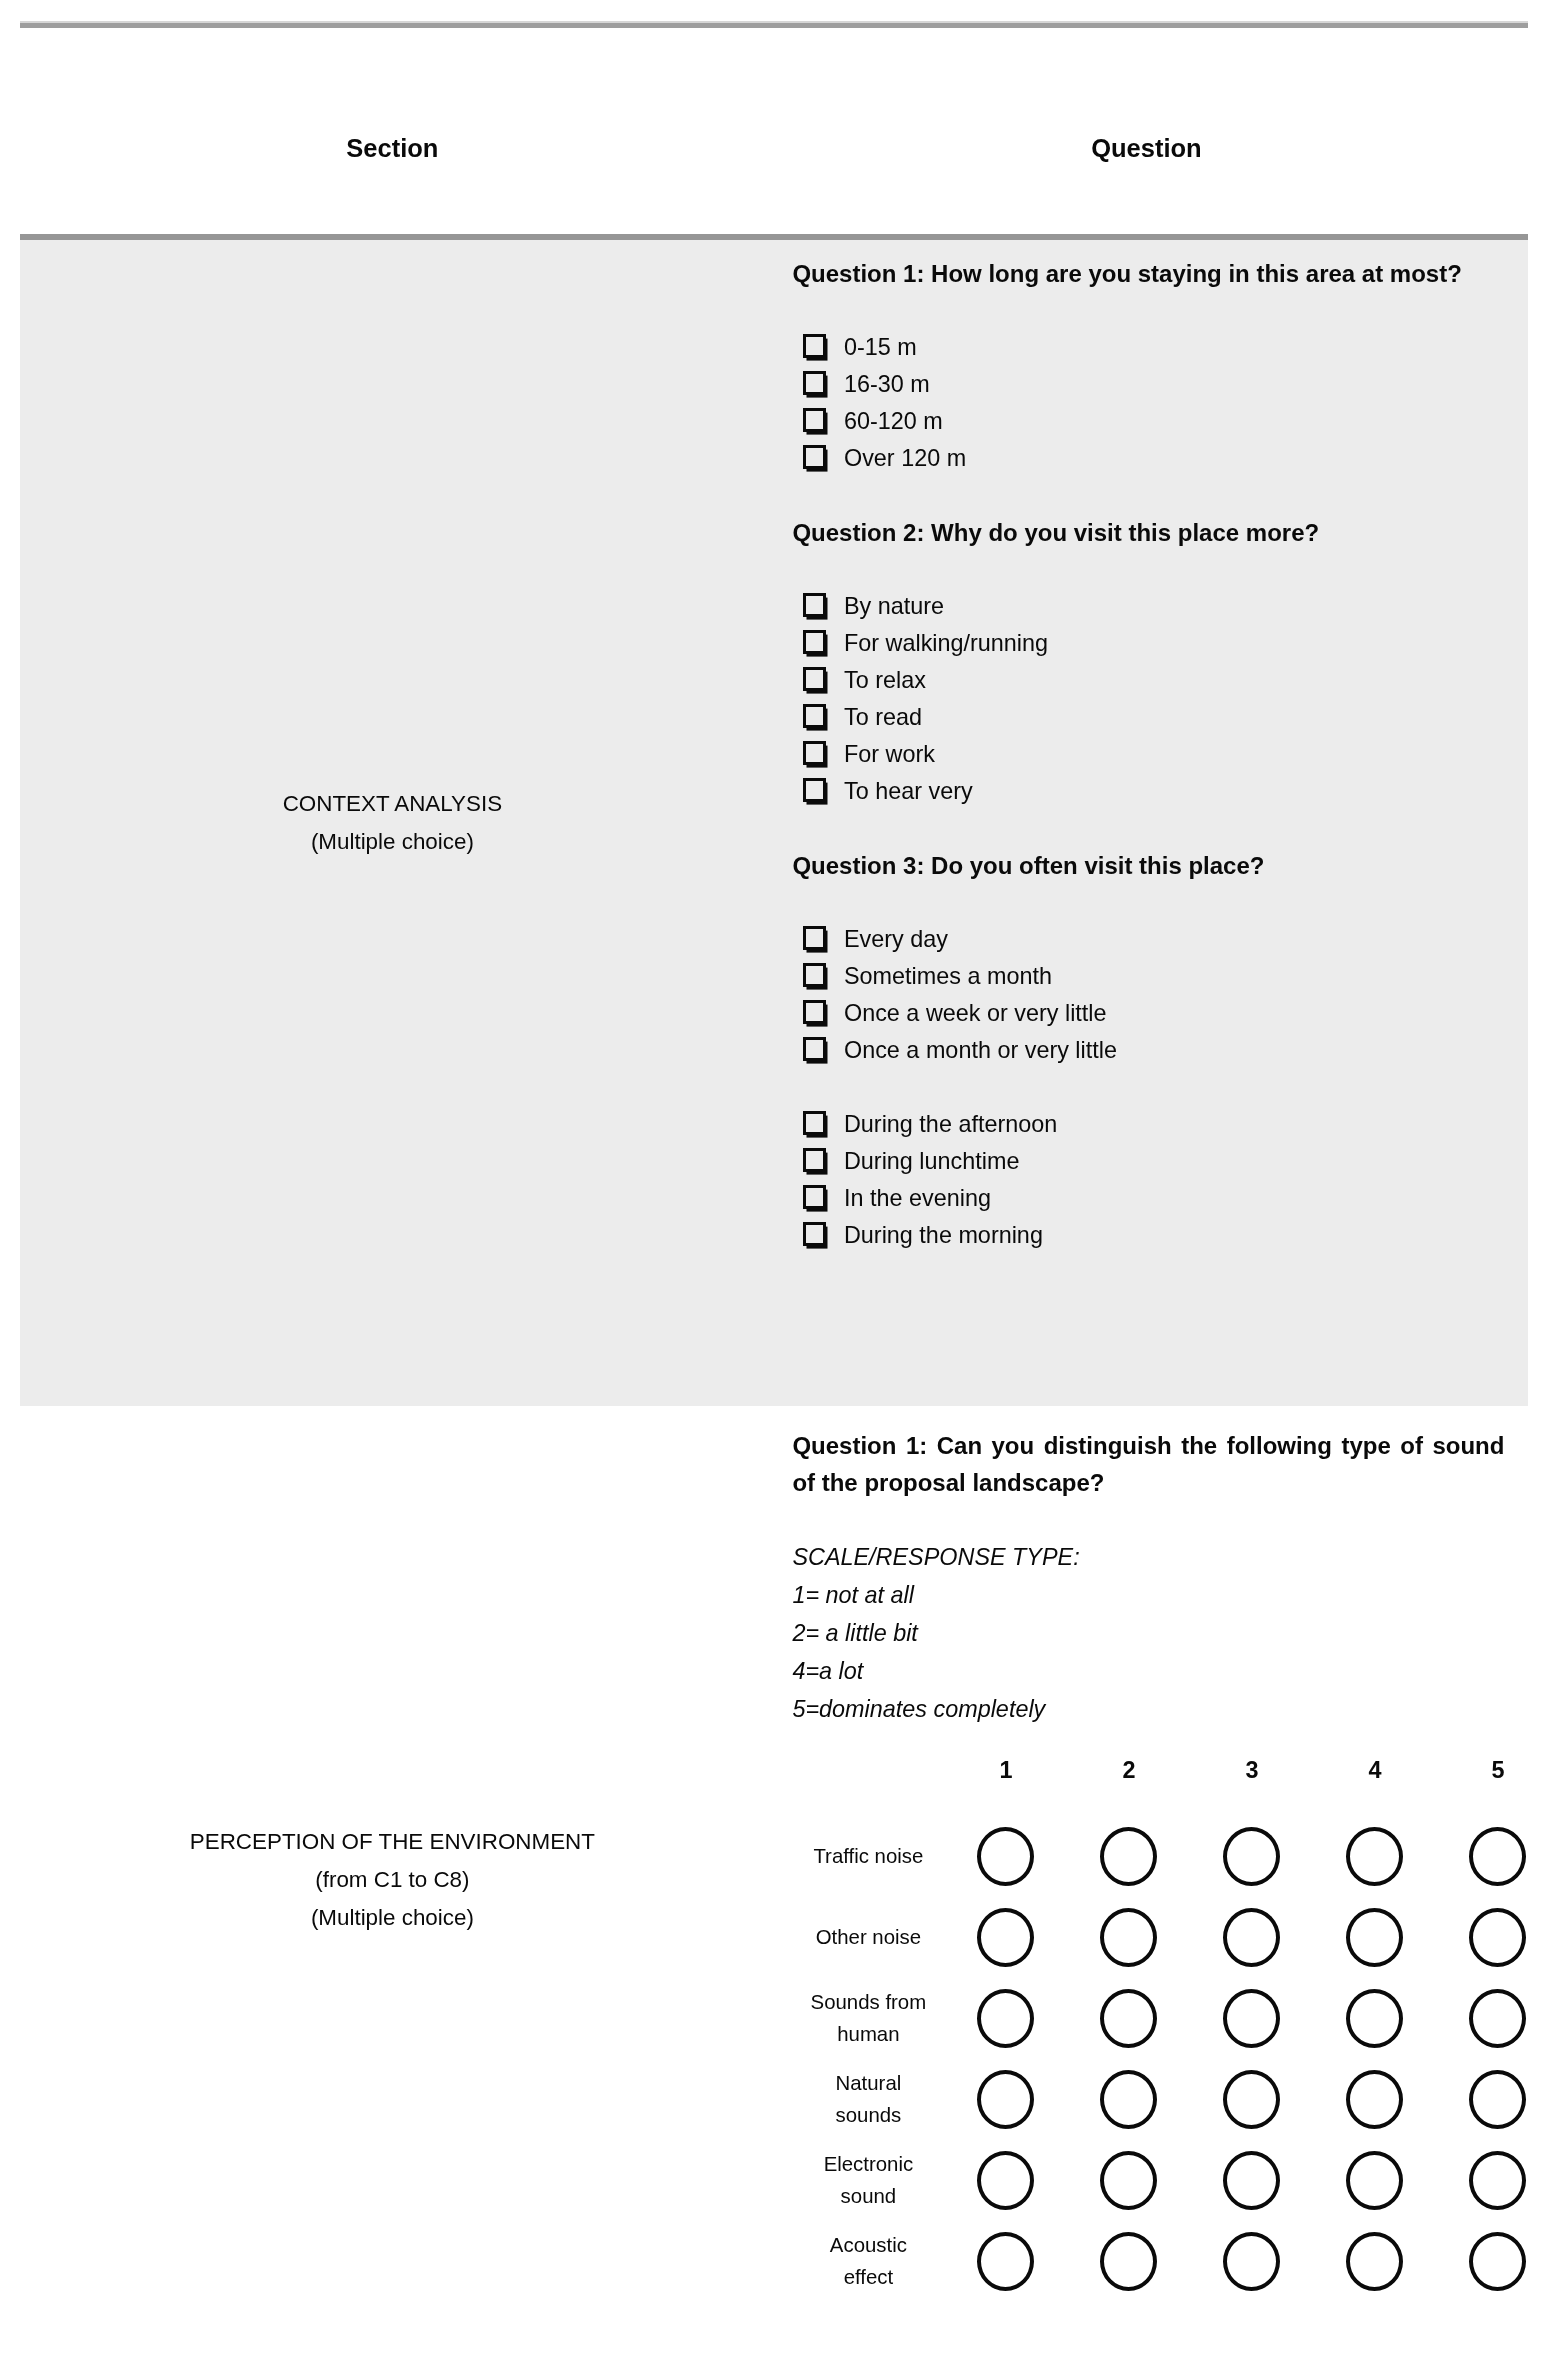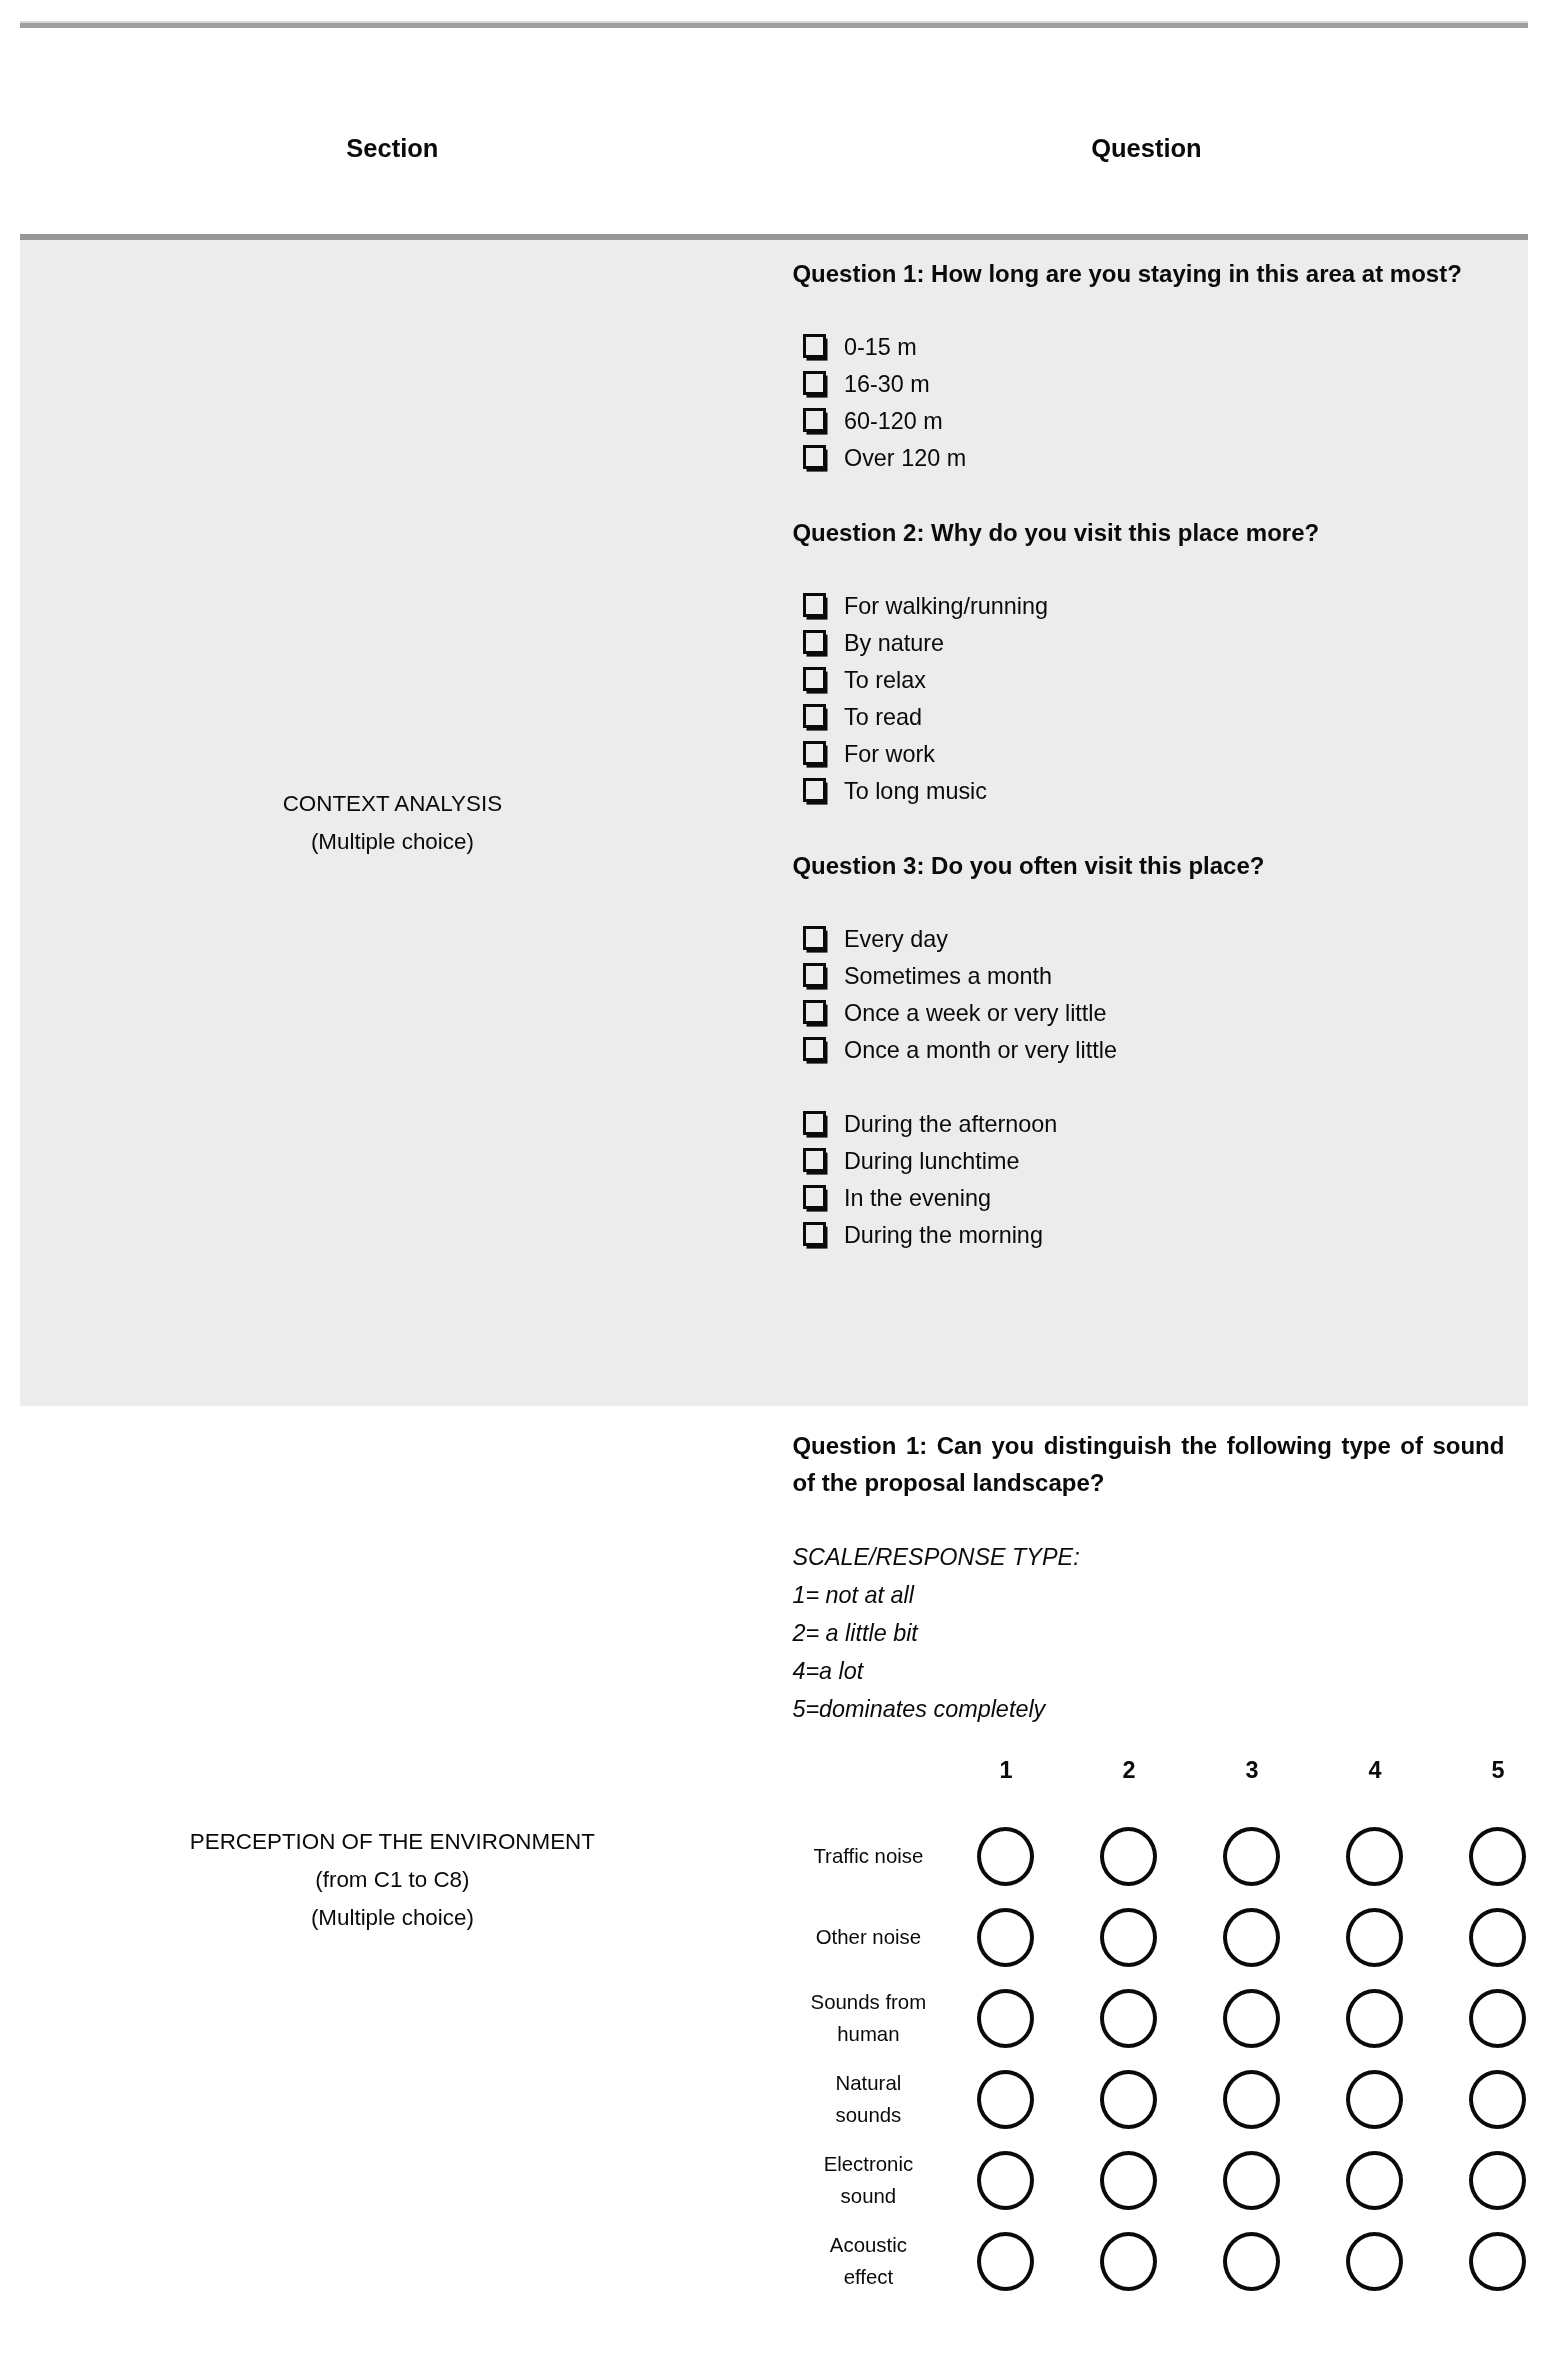--- a/index.html
+++ b/index.html
@@ -95,41 +95,41 @@
           <div class="opt">
             <span class="cb"></span>
             <span class="opt-label">Over 120 m</span>
           </div>
         </div>
 
         <p class="q-title">Question 2: Why do you visit this place more?</p>
         <div class="opts">
           <div class="opt">
             <span class="cb"></span>
+            <span class="opt-label">By nature</span>
+          </div>
+          <div class="opt">
+            <span class="cb"></span>
             <span class="opt-label">For walking/running</span>
           </div>
           <div class="opt">
             <span class="cb"></span>
-            <span class="opt-label">By nature</span>
-          </div>
-          <div class="opt">
-            <span class="cb"></span>
             <span class="opt-label">To relax</span>
           </div>
           <div class="opt">
             <span class="cb"></span>
             <span class="opt-label">To read</span>
           </div>
           <div class="opt">
             <span class="cb"></span>
             <span class="opt-label">For work</span>
           </div>
           <div class="opt">
             <span class="cb"></span>
-            <span class="opt-label">To long music</span>
+            <span class="opt-label">To hear very</span>
           </div>
         </div>
 
         <p class="q-title">Question 3: Do you often visit this place?</p>
         <div class="opts">
           <div class="opt">
             <span class="cb"></span>
             <span class="opt-label">Every day</span>
           </div>
           <div class="opt">

